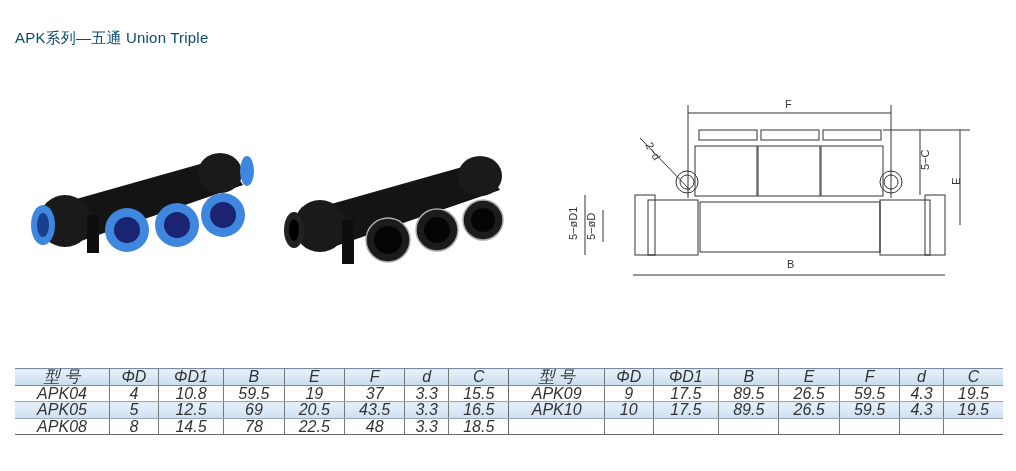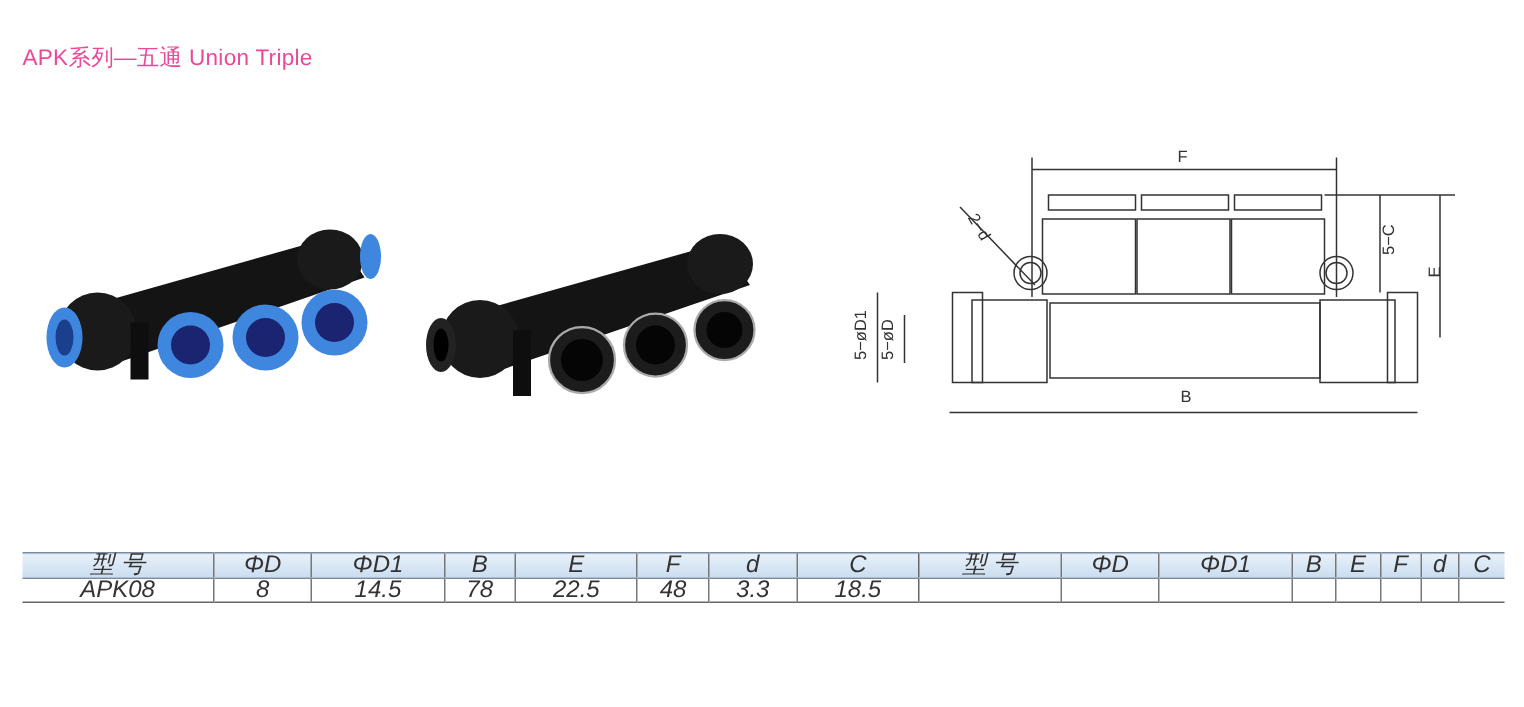--- a/index.html
+++ b/index.html
@@ -1,17 +1,17 @@
 <!DOCTYPE html>
 <html><head>
 <meta charset="utf-8">
 <style>
   html, body { margin: 0; padding: 0; background: #ffffff; }
   body { width: 1016px; height: 471px; position: relative; overflow: hidden; font-family: "Liberation Sans", "DejaVu Sans", sans-serif; color: #333; }
-  .title { position: absolute; left: 15px; top: 29px; font-size: 15px; color: #ec4899; letter-spacing: 0.2px; }
+  .title { position: absolute; left: 15px; top: 29px; font-size: 15px; color: #0c4a6e; letter-spacing: 0.2px; }
   .photo { position: absolute; }
   .drawing { position: absolute; left: 565px; top: 90px; }
   table.spec { position: absolute; left: 15px; top: 368px; width: 988px; border-collapse: collapse; font-size: 16px; color: #333; font-style: italic; }
   table.spec td, table.spec th { text-align: center; height: 15.5px; padding: 0; border-left: 1px solid #777; line-height: 15px; font-weight: normal; }
   table.spec tr td:first-child, table.spec tr th:first-child { border-left: none; }
   table.spec tr.hdr th { background: linear-gradient(#e8f1fa, #c9dcef); border-top: 1px solid #7a8aa0; border-bottom: 1px solid #7a8aa0; }
   table.spec tr.alt td { background: linear-gradient(#e6f0fa, #cfe0f1); }
   table.spec tr td { border-bottom: 1px solid #99a7b8; }
   table.spec tr.last td { border-bottom: 1.5px solid #666; margin-top: 28px; }
   table.spec td.sep, table.spec th.sep { border-left: 1.5px solid #666; }
@@ -106,20 +106,56 @@
     <th>C</th>
     <th class="sep">型 号</th>
     <th>ΦD</th>
     <th>ΦD1</th>
     <th>B</th>
     <th>E</th>
     <th>F</th>
     <th>d</th>
     <th>C</th>
   </tr>
+  <tr>
+    <td>APK04</td>
+        <td>4</td>
+        <td>10.8</td>
+        <td>59.5</td>
+        <td>19</td>
+        <td>37</td>
+        <td>3.3</td>
+        <td>15.5</td>
+    <td class="sep">APK09</td>
+        <td>9</td>
+        <td>17.5</td>
+        <td>89.5</td>
+        <td>26.5</td>
+        <td>59.5</td>
+        <td>4.3</td>
+        <td>19.5</td>
+  </tr>
+  <tr class="alt">
+    <td>APK05</td>
+        <td>5</td>
+        <td>12.5</td>
+        <td>69</td>
+        <td>20.5</td>
+        <td>43.5</td>
+        <td>3.3</td>
+        <td>16.5</td>
+    <td class="sep">APK10</td>
+        <td>10</td>
+        <td>17.5</td>
+        <td>89.5</td>
+        <td>26.5</td>
+        <td>59.5</td>
+        <td>4.3</td>
+        <td>19.5</td>
+  </tr>
   <tr class="last">
     <td>APK08</td>
         <td>8</td>
         <td>14.5</td>
         <td>78</td>
         <td>22.5</td>
         <td>48</td>
         <td>3.3</td>
         <td>18.5</td>
     <td class="sep"></td>

